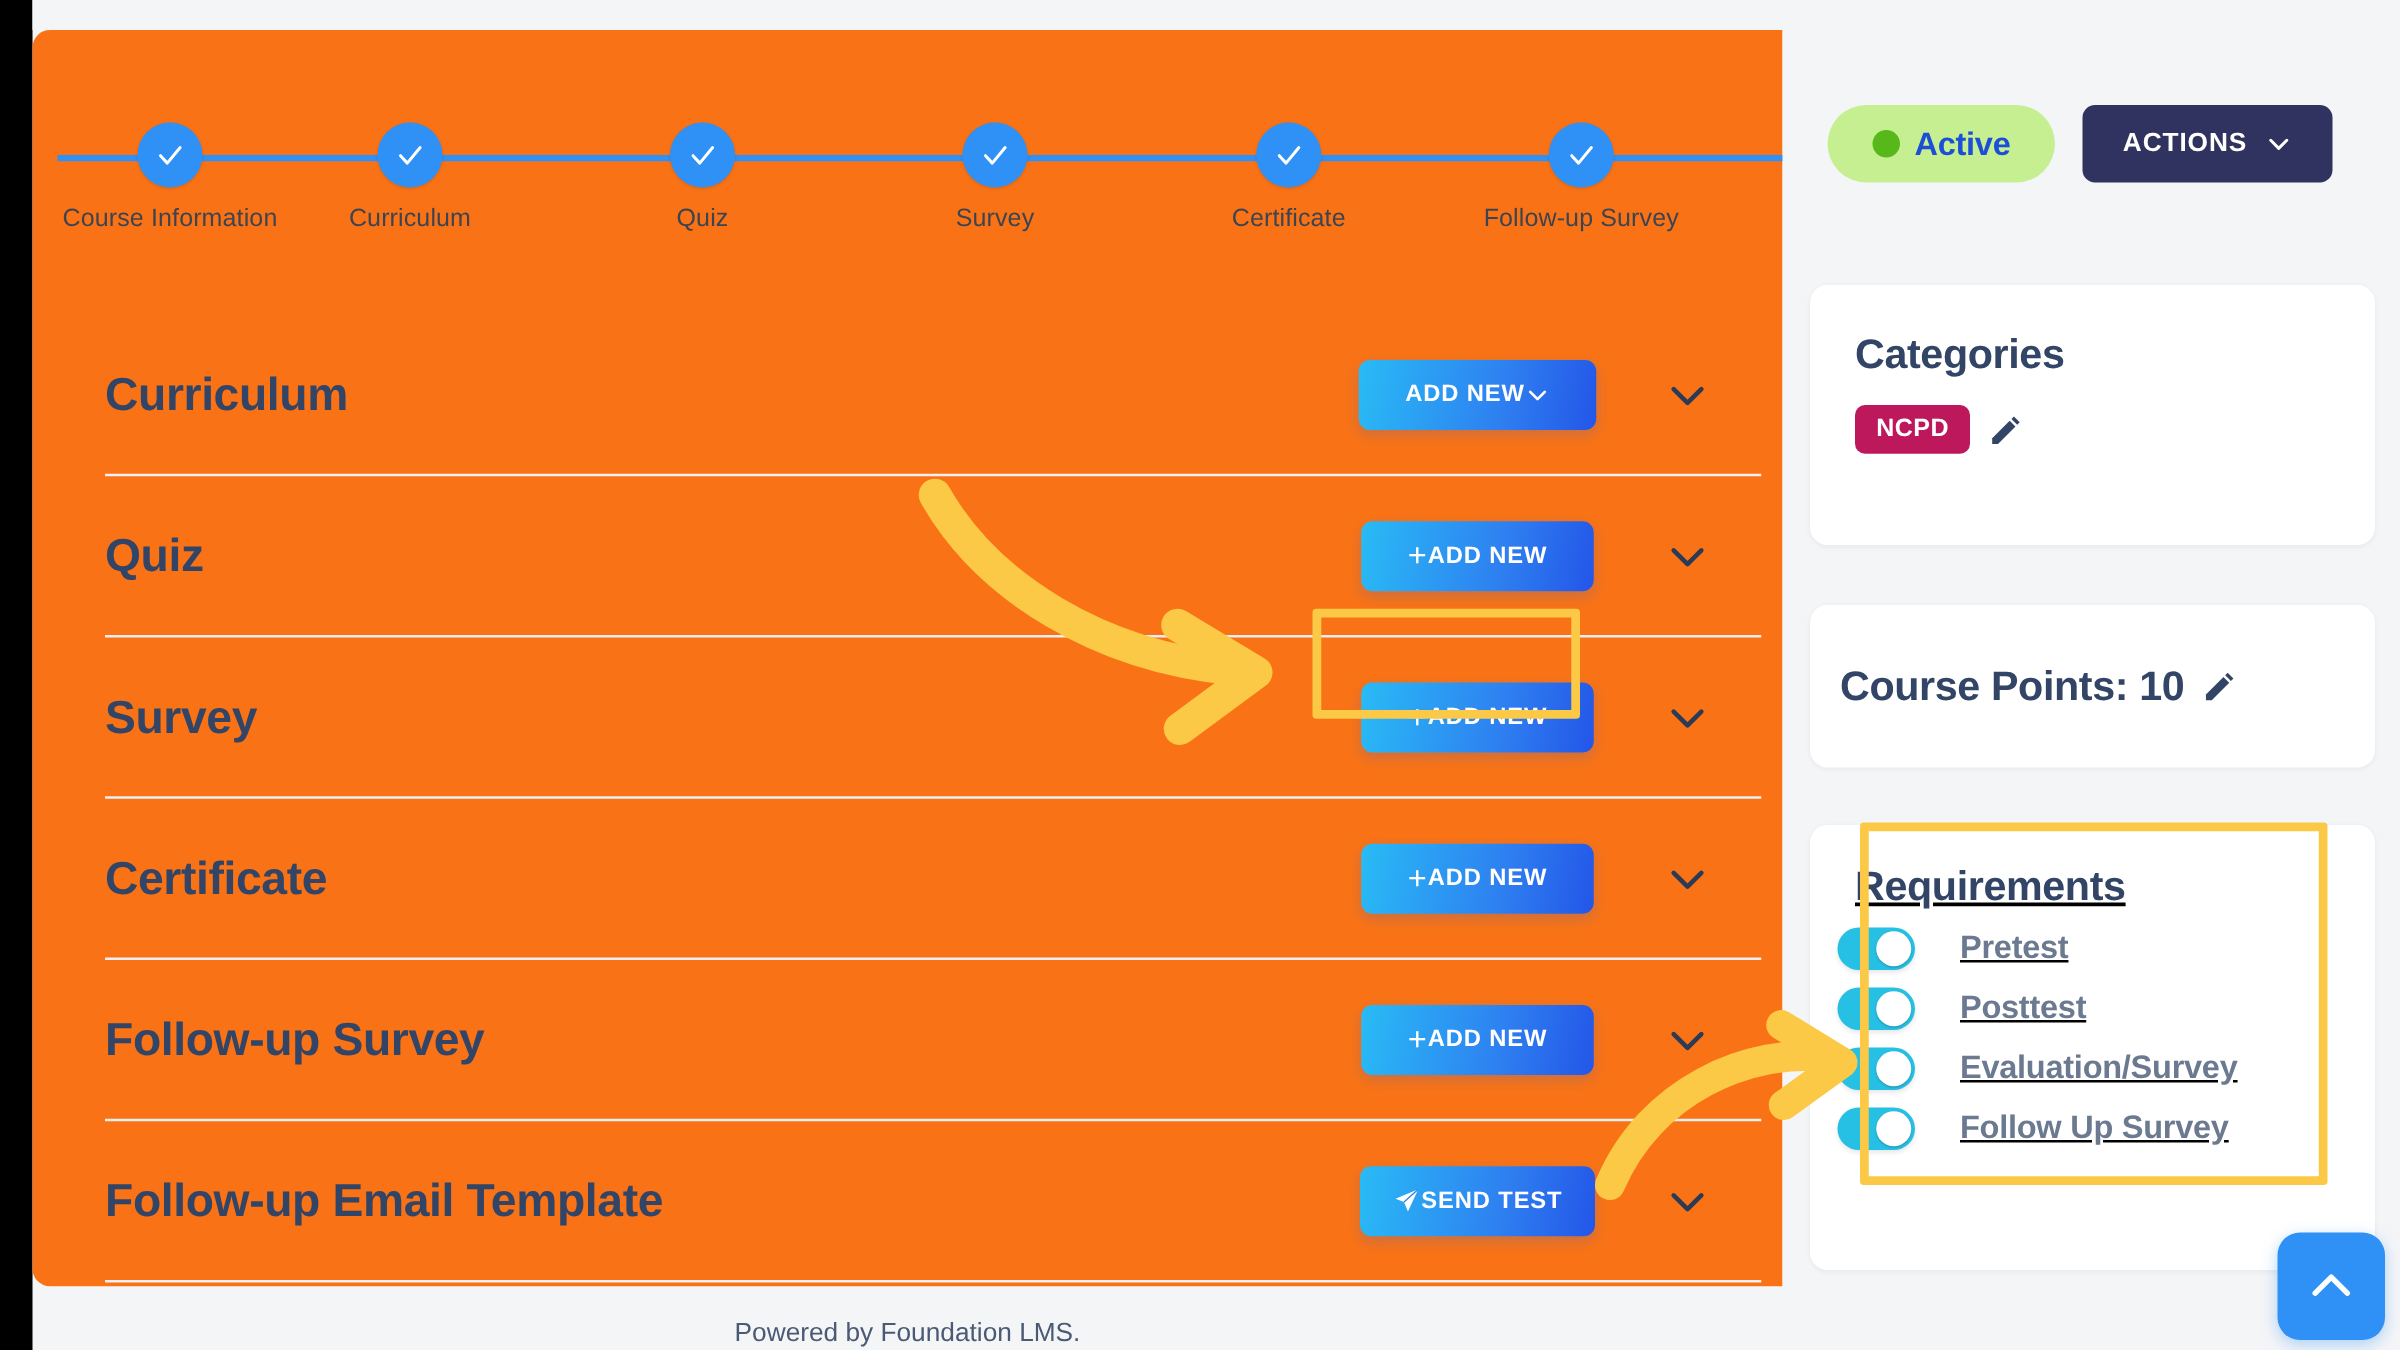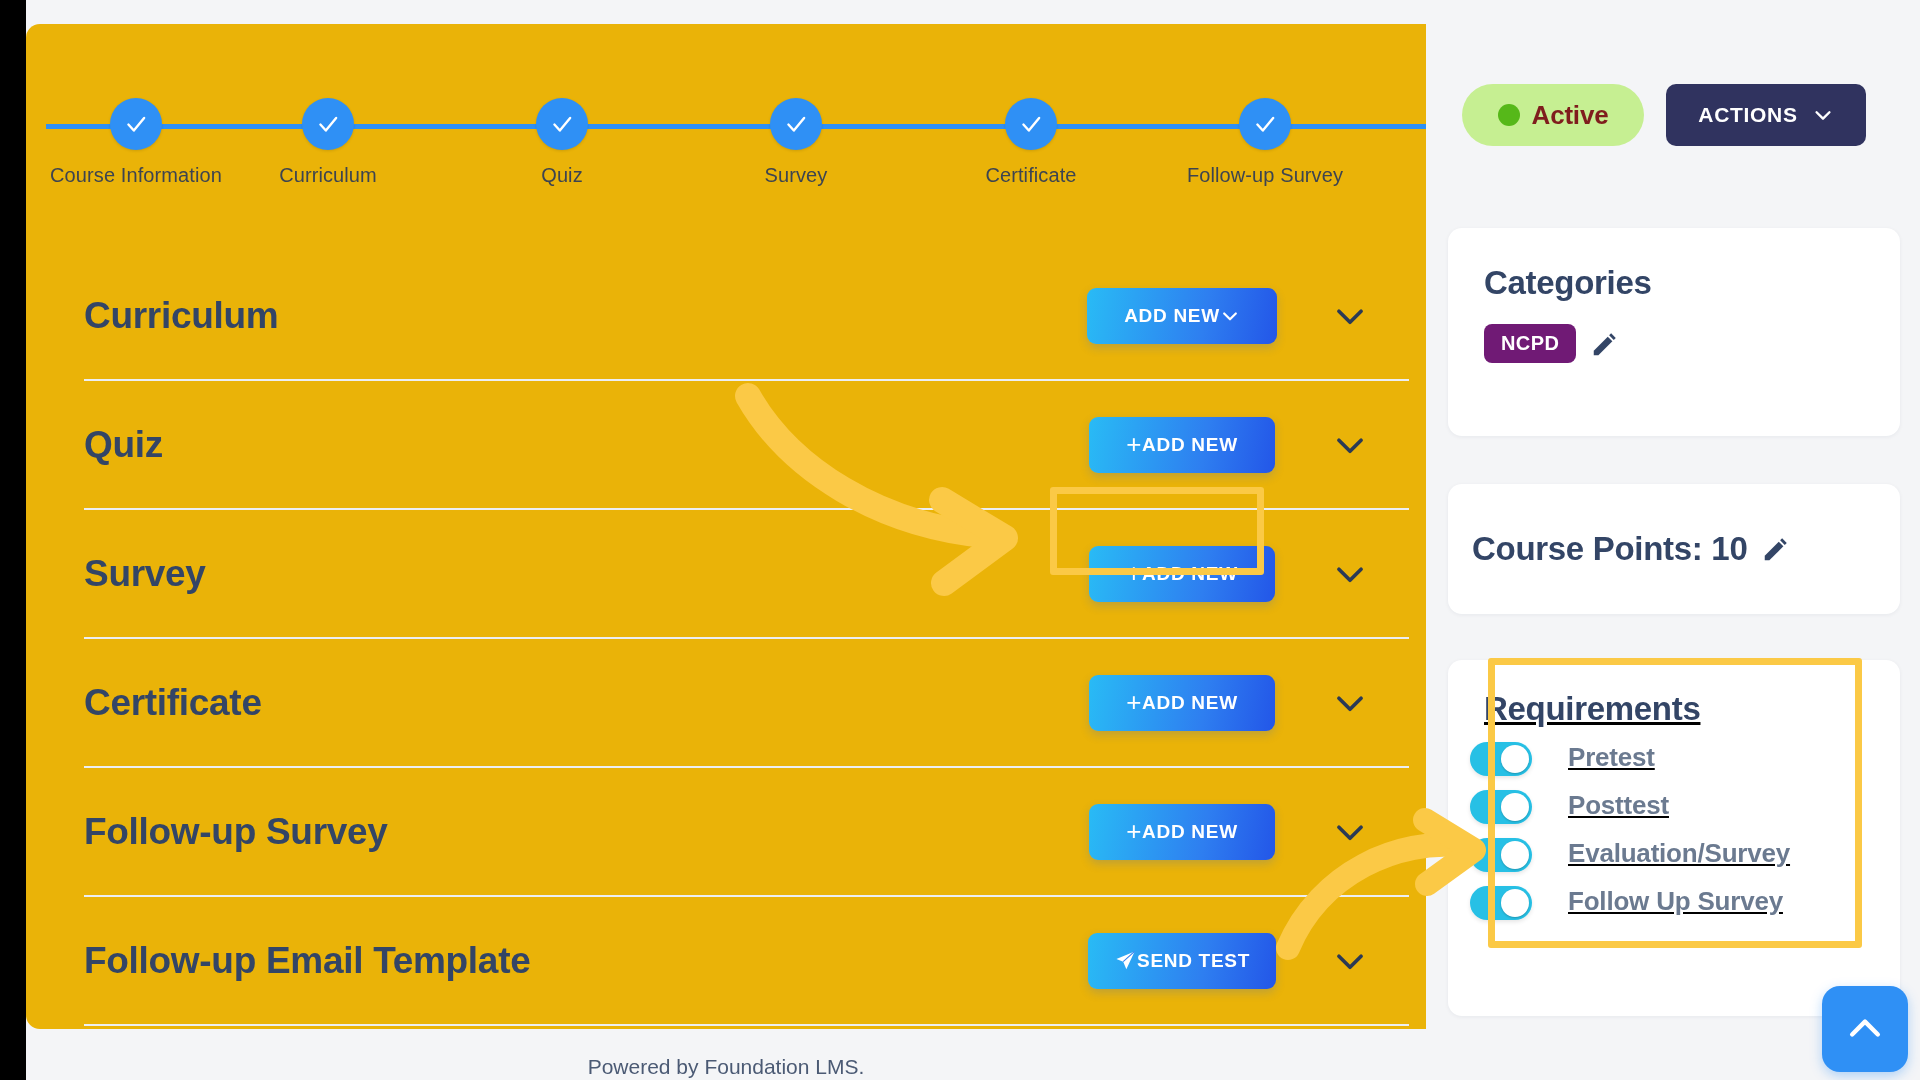--- a/index.html
+++ b/index.html
@@ -23,21 +23,21 @@
   .top-strip {
     position: absolute; left: 26px; top: 0; width: 1894px; height: 24px;
     background: #f4f5f7;
   }
 
   
   .main-card {
     position: absolute;
     left: 26px; top: 24px;
     width: 1400px; height: 1005px;
-    background: #eab308;
+    background: #f97316;
     border-radius: 14px 0 0 14px;
   }
 
   
   .stepper {
     position: absolute; left: 0; top: 52px; width: 1400px; height: 115px;
   }
   .stepper-line {
     position: absolute; left: 20px; top: 48px; width: 1404px; height: 5px;
     background: #2f90f5;
@@ -119,21 +119,21 @@
     border-radius: 31px;
     background: #c6ef92;
     display: flex; align-items: center; justify-content: center; gap: 12px;
     padding: 0 28px;
     cursor: pointer;
   }
   .badge-dot {
     width: 22px; height: 22px; border-radius: 50%; background: #56b819;
   }
   .badge-active span {
-    color: #7f1d1d; font-size: 26px; font-weight: bold; letter-spacing: -.2px;
+    color: #1d4ed8; font-size: 26px; font-weight: bold; letter-spacing: -.2px;
   }
   .btn-actions {
     height: 62px; min-width: 200px;
     border-radius: 10px;
     background: #30335f;
     color: #fff;
     border: none; outline: none;
     display: flex; align-items: center; justify-content: center; gap: 14px;
     font-size: 21px; font-weight: bold; letter-spacing: .7px;
     padding: 0 12px;
@@ -151,21 +151,21 @@
   #panel-points     { top: 460px; height: 130px; }
   #panel-reqs       { top: 636px; height: 356px; }
 
   .panel-title {
     font-size: 33px; font-weight: bold; color: #334566;
     letter-spacing: -.3px;
   }
   .cat-inner { padding: 36px 0 0 36px; }
   .cat-row { display:flex; align-items:center; gap: 14px; margin-top: 22px; }
   .cat-chip {
-    background: #701a75; color: #fff;
+    background: #be185d; color: #fff;
     font-size: 20px; font-weight: bold; letter-spacing: .4px;
     border-radius: 8px; padding: 8px 17px;
   }
   .pencil { cursor: pointer; display:block; }
 
   .points-inner {
     padding: 0 0 0 24px; height: 130px;
     display: flex; align-items: center; gap: 14px;
   }
   .points-text {

